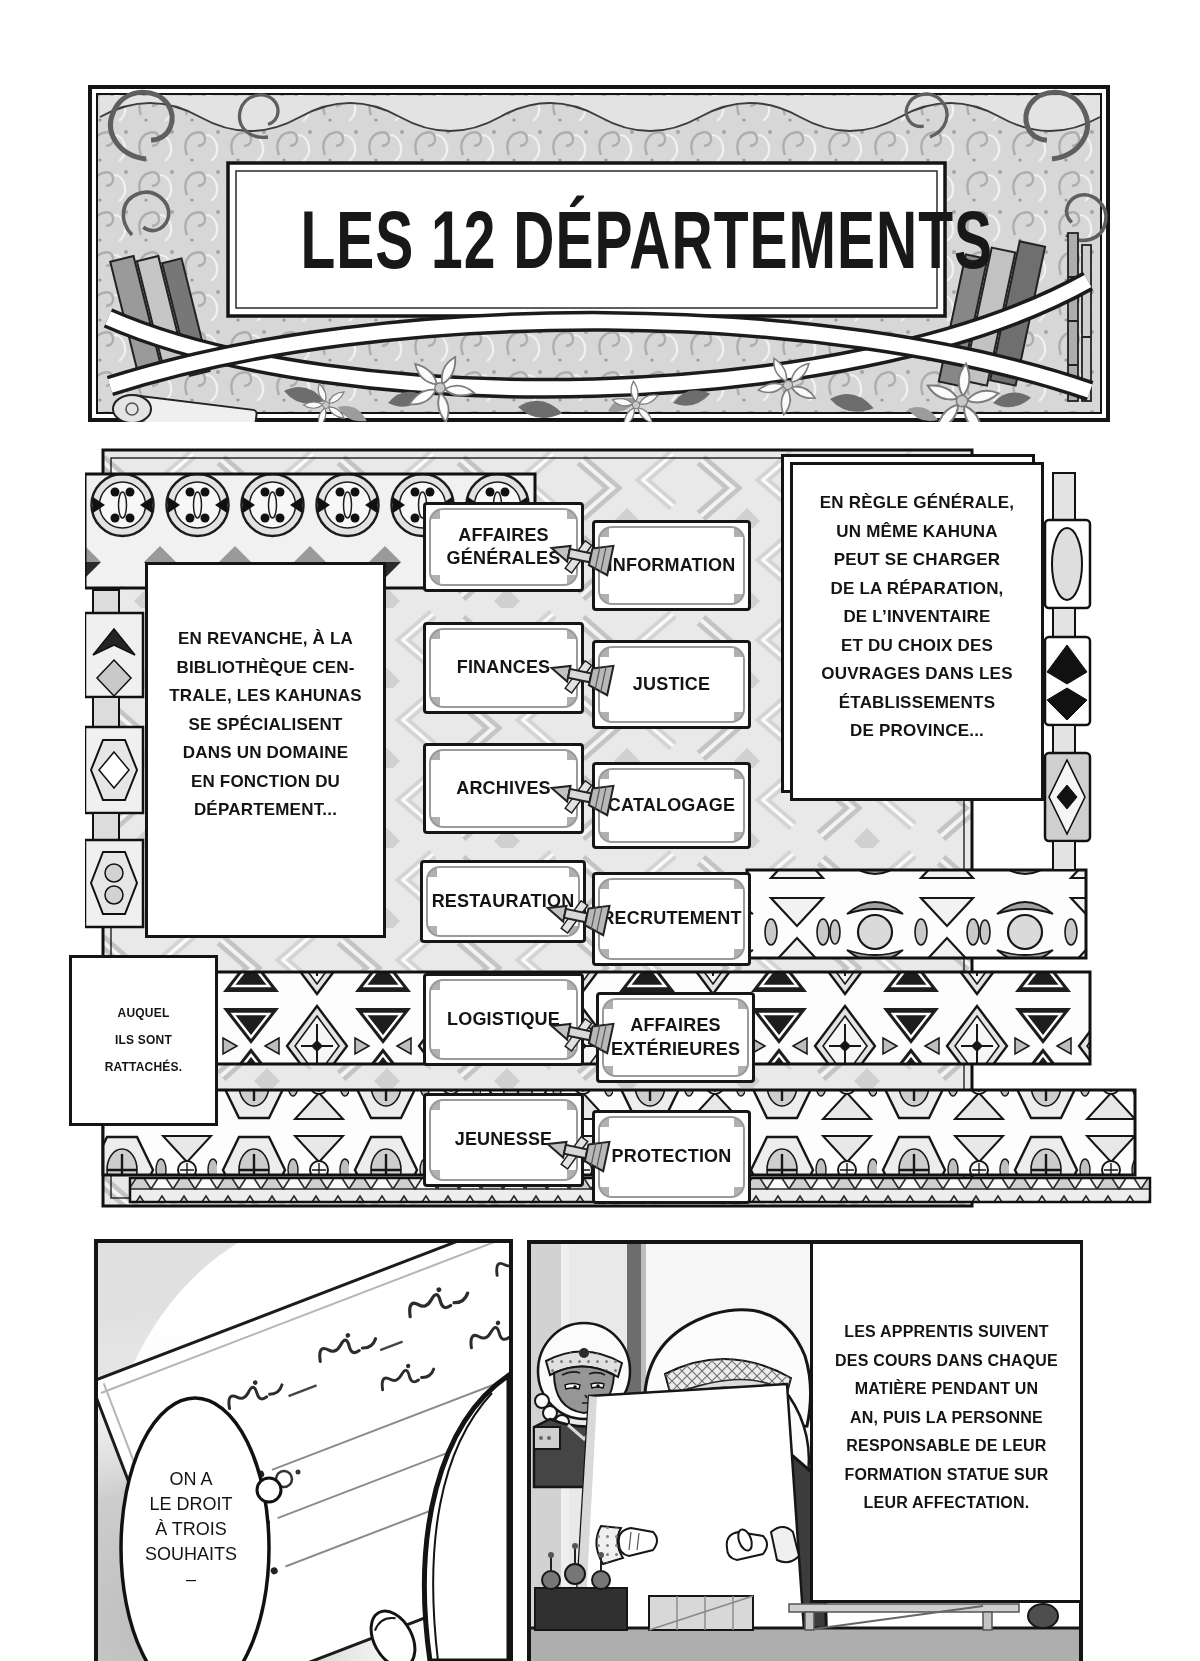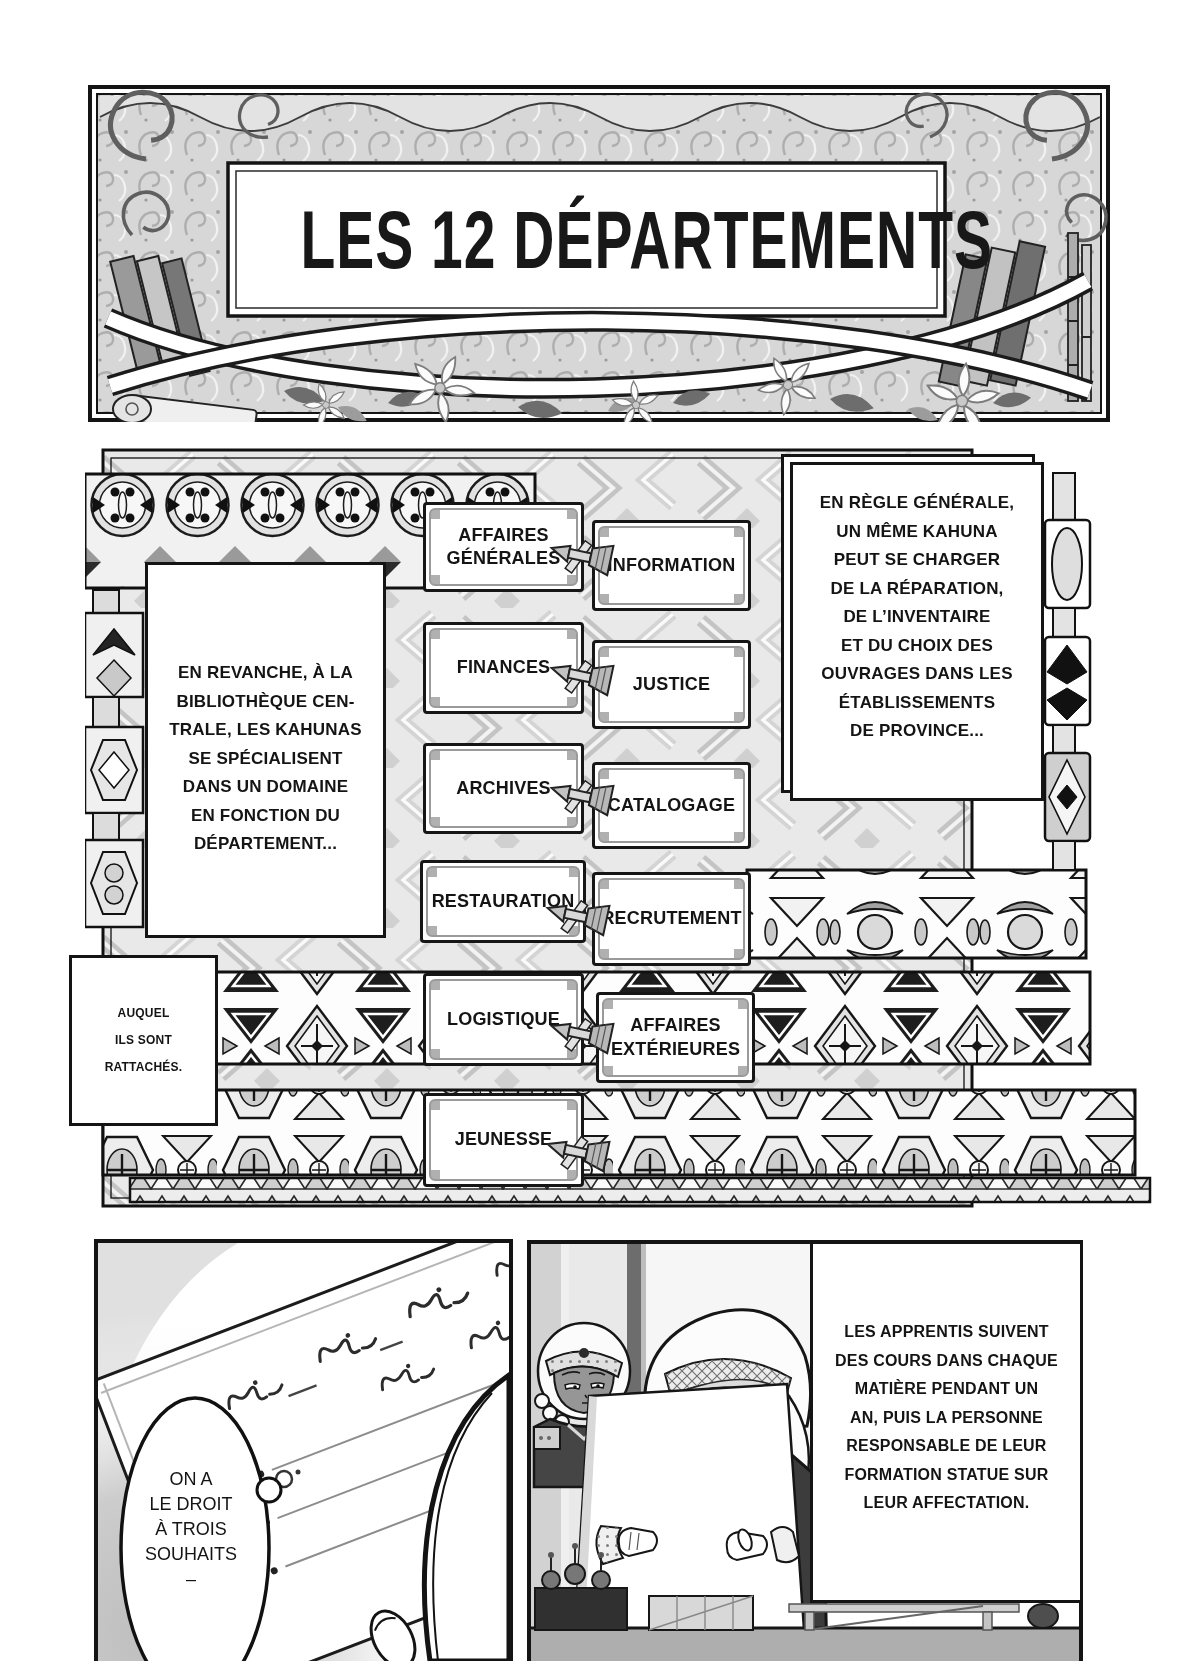--- a/index.html
+++ b/index.html
@@ -7,21 +7,21 @@
         font-family:"Liberation Sans","DejaVu Sans",sans-serif;color:#141414;}
   .abs{position:absolute;}
   svg{display:block;}
   
   .title-overlay{position:absolute;left:228px;top:163px;width:717px;height:153px;
       display:flex;align-items:center;justify-content:flex-end;z-index:5;padding-left:48px;}
   .title-text{font-weight:700;font-size:57px;letter-spacing:1px;white-space:nowrap;
       transform:scaleY(1.42);color:#181818;}
   
   .dept{position:absolute;background:#ffffff;border:3px solid #161616;border-radius:4px;z-index:30;}
-  .dframe{position:absolute;inset:3px;border:2px solid #9a9a9a;border-radius:6px;
+  .dframe{position:absolute;inset:3px;border:2px solid #9a9a9a;border-radius:14px;
       display:flex;align-items:center;justify-content:center;text-align:center;
       background-image:linear-gradient(#b0b0b0,#b0b0b0),linear-gradient(#b0b0b0,#b0b0b0),
                        linear-gradient(#b0b0b0,#b0b0b0),linear-gradient(#b0b0b0,#b0b0b0);
       background-size:9px 9px;background-repeat:no-repeat;
       background-position:left top,right top,left bottom,right bottom;}
   .dlabel{font-size:18px;line-height:1.28;font-weight:700;letter-spacing:.2px;padding:0 5px;}
   
   .nbox{position:absolute;background:#ffffff;border:3px solid #141414;z-index:20;}
   .necho{position:absolute;background:#ffffff;border:3px solid #141414;z-index:19;}
   .ntext{white-space:pre-line;text-align:center;font-weight:700;font-size:17px;
@@ -269,21 +269,21 @@
 PEUT SE CHARGER
 DE LA RÉPARATION,
 DE L’INVENTAIRE
 ET DU CHOIX DES
 OUVRAGES DANS LES
 ÉTABLISSEMENTS
 DE PROVINCE...</div>
   </div>
 
   <div class="nbox" style="left:145px;top:562px;width:235px;height:370px">
-    <div class="ntext" style="padding-top:94px">EN REVANCHE, À LA
+    <div class="ntext" style="padding-top:60px">EN REVANCHE, À LA
 BIBLIOTHÈQUE CEN-
 TRALE, LES KAHUNAS
 SE SPÉCIALISENT
 DANS UN DOMAINE
 EN FONCTION DU
 DÉPARTEMENT...</div>
   </div>
 
   <div class="nbox" style="left:69px;top:955px;width:143px;height:165px">
     <div class="ntext" style="padding-top:42px;font-size:12px;line-height:27px">AUQUEL
@@ -338,20 +338,25 @@
       </div>
     </div>
   <div class="dept" style="left:592px;top:872px;width:153px;height:88px">
     <div class="dframe">
         <span class="dlabel">RECRUTEMENT</span>
       </div>
     </div>
   <div class="dept" style="left:596px;top:992px;width:153px;height:85px">
     <div class="dframe">
         <span class="dlabel">AFFAIRES EXTÉRIEURES</span>
+      </div>
+    </div>
+  <div class="dept" style="left:592px;top:1110px;width:153px;height:88px">
+    <div class="dframe">
+        <span class="dlabel">PROTECTION</span>
       </div>
     </div>
 
   <div class="panel" style="left:94px;top:1239px;width:411px;height:422px">
     <svg width="411" height="418" viewBox="0 0 411 418">
       <defs>
         <radialGradient id="l-gsh" cx="0.15" cy="0.92" r="0.95">
           <stop offset="0" stop-color="#bdbdbd"></stop>
             <stop offset="0.35" stop-color="#cdcdcd"></stop>
           <stop offset="0.8" stop-color="#ffffff" stop-opacity="0"></stop>

